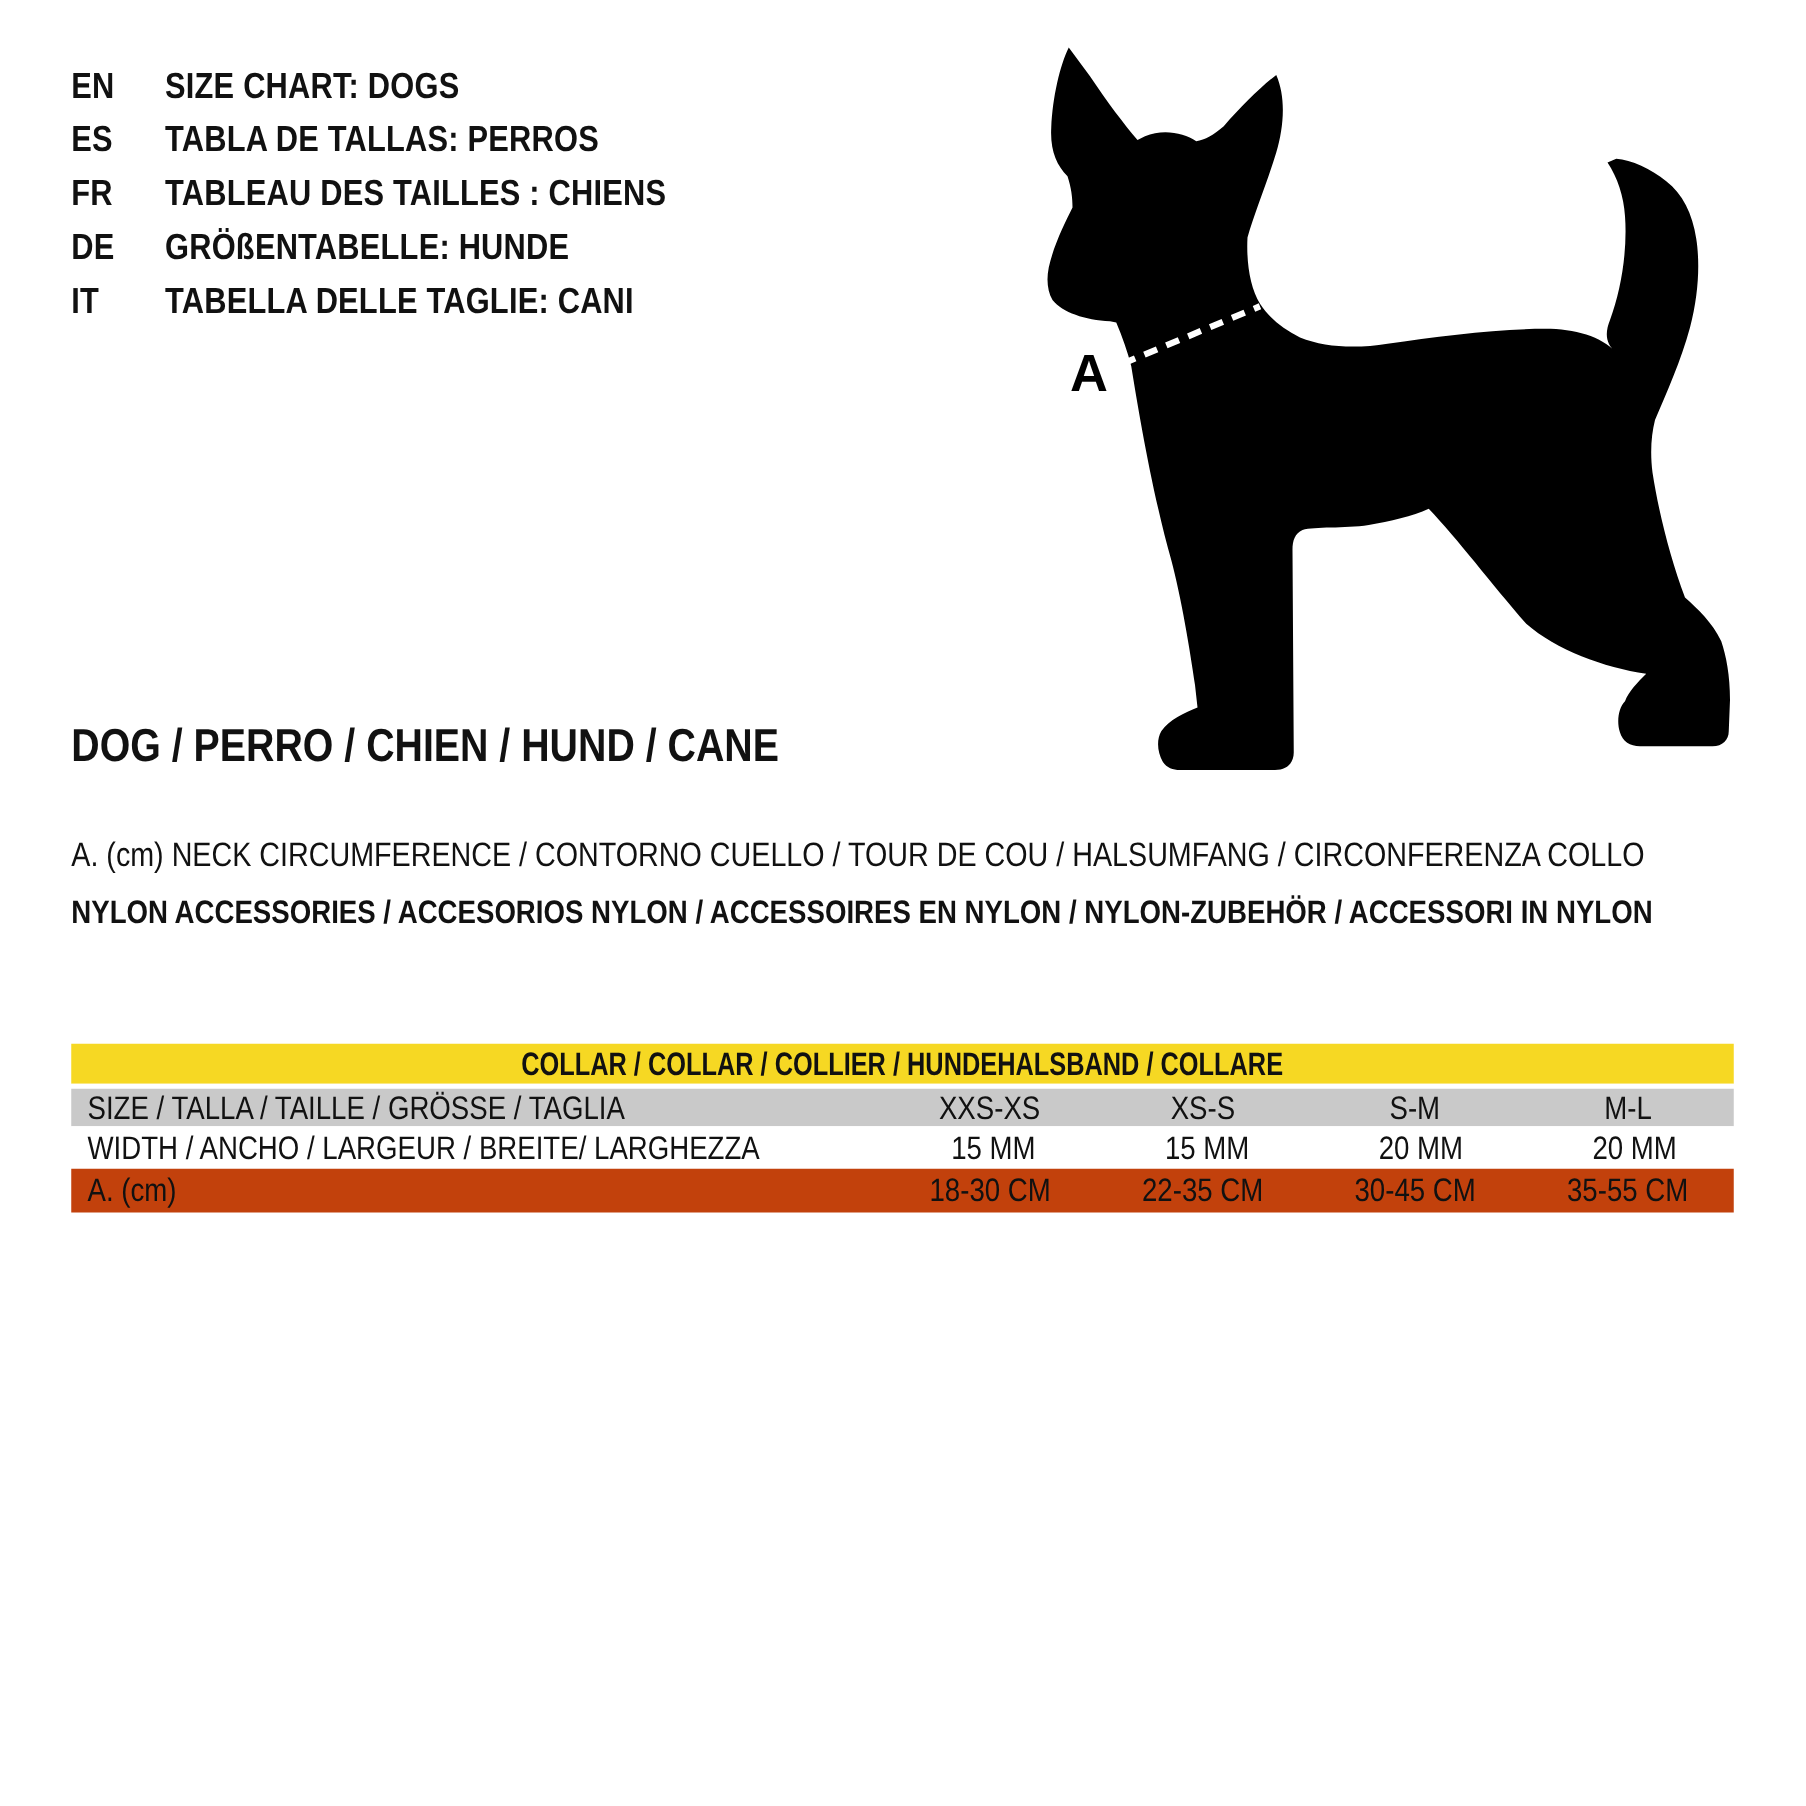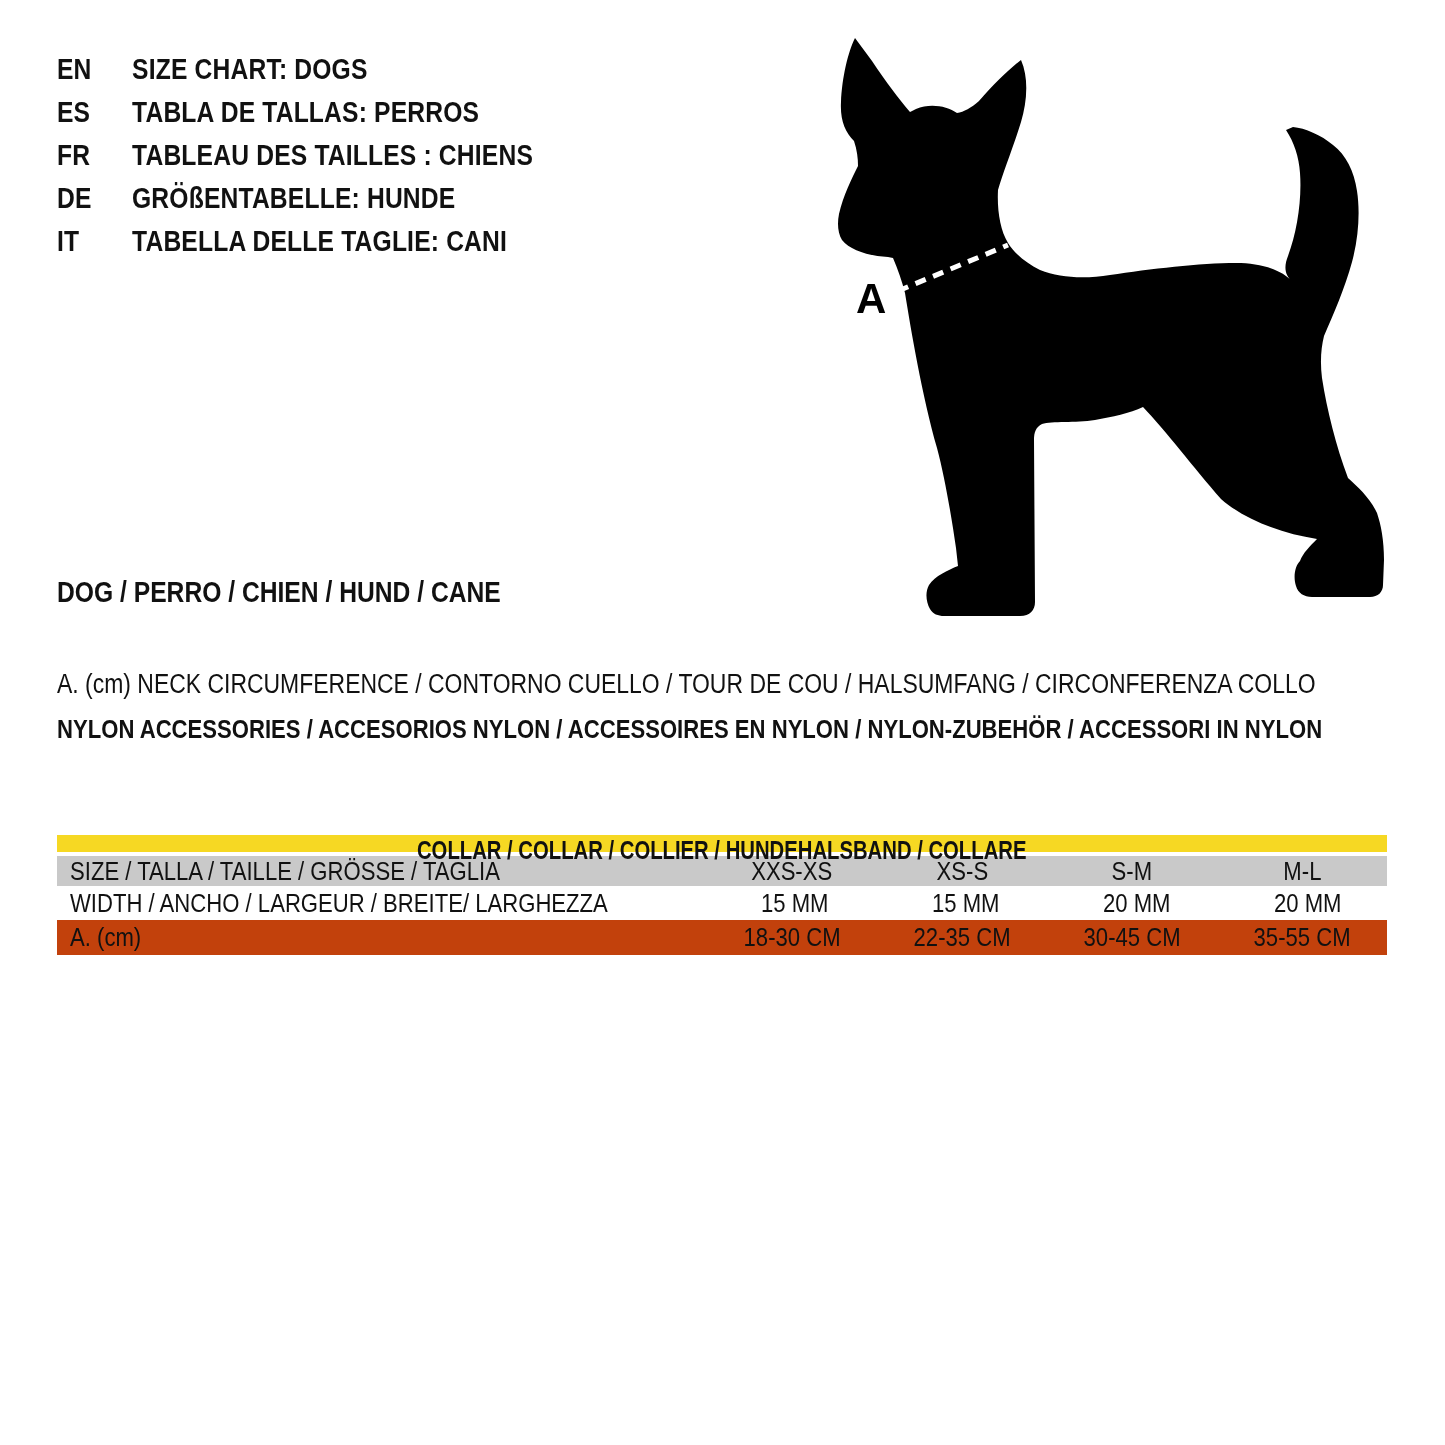--- a/index.html
+++ b/index.html
@@ -13,27 +13,27 @@
   .sxh{display:inline-block;transform:scaleX(.78);transform-origin:50% 50%;white-space:nowrap;}
 
   .lang-block{position:absolute;left:57px;top:48px;transform:scaleX(.85);transform-origin:0 0;}
   .lang-row{height:43px;line-height:43px;font-size:29px;font-weight:700;letter-spacing:.2px;}
   .lang-code{display:inline-block;width:80px;}
   .lang-label{display:inline-block;}
 
   .dog-wrap{position:absolute;left:825px;top:20px;width:560px;height:600px;}
   .dog-wrap svg{display:block;width:100%;height:100%;}
 
-  .dog-caption{position:absolute;left:57px;top:576px;font-size:29px;font-weight:700;}
+  .dog-caption{position:absolute;left:57px;top:576px;font-size:37px;font-weight:700;}
 
   .note-measure{position:absolute;left:57px;top:669px;font-size:27px;font-weight:400;}
   .note-material{position:absolute;left:57px;top:714px;font-size:26px;font-weight:700;}
 
   .size-table{position:absolute;left:57px;top:835px;width:1330px;font-size:26px;}
-  .t-header{height:17px;background:#F6D823;display:flex;justify-content:center;
+  .t-header{height:32px;background:#F6D823;display:flex;align-items:center;justify-content:center;
             font-weight:700;}
   .t-gap{height:4px;background:#ffffff;}
   .t-row{display:flex;align-items:center;}
   .t-row.r-size{height:30px;background:#C9C9C9;justify-content:space-between;}
   .t-row.r-width{height:34px;background:#ffffff;gap:13px;}
   .t-row.r-neck{height:35px;background:#c2410c;}
   .t-label{flex:1;padding-left:13px;}
   .t-cell{width:170px;text-align:center;}
 </style>
 </head>

